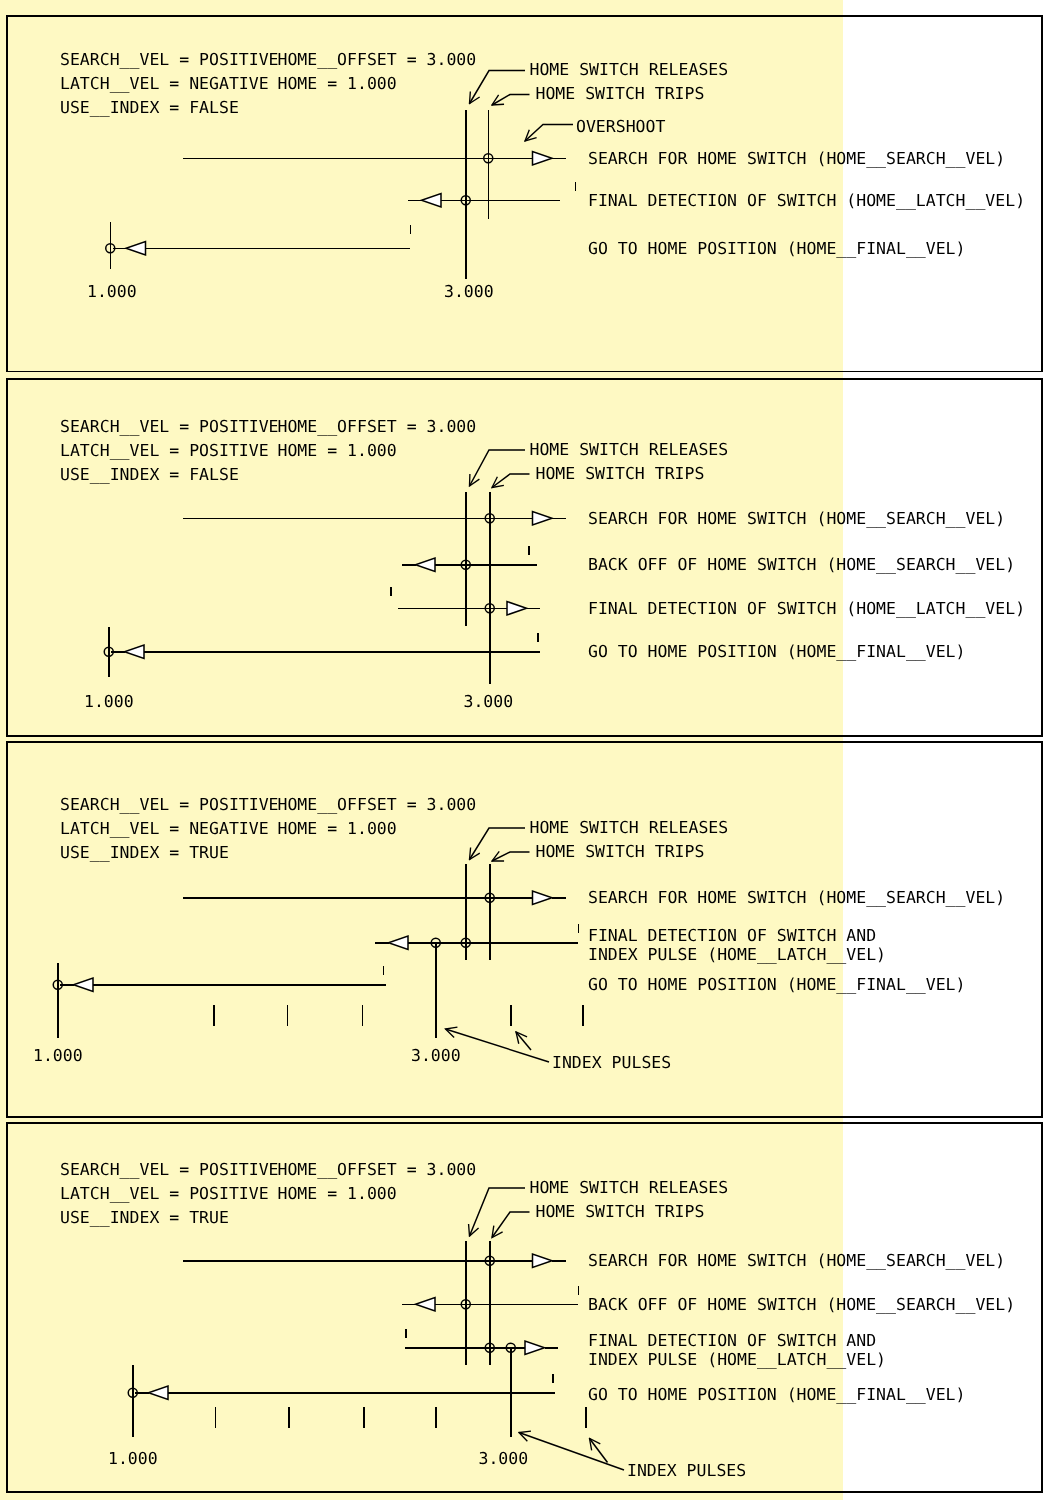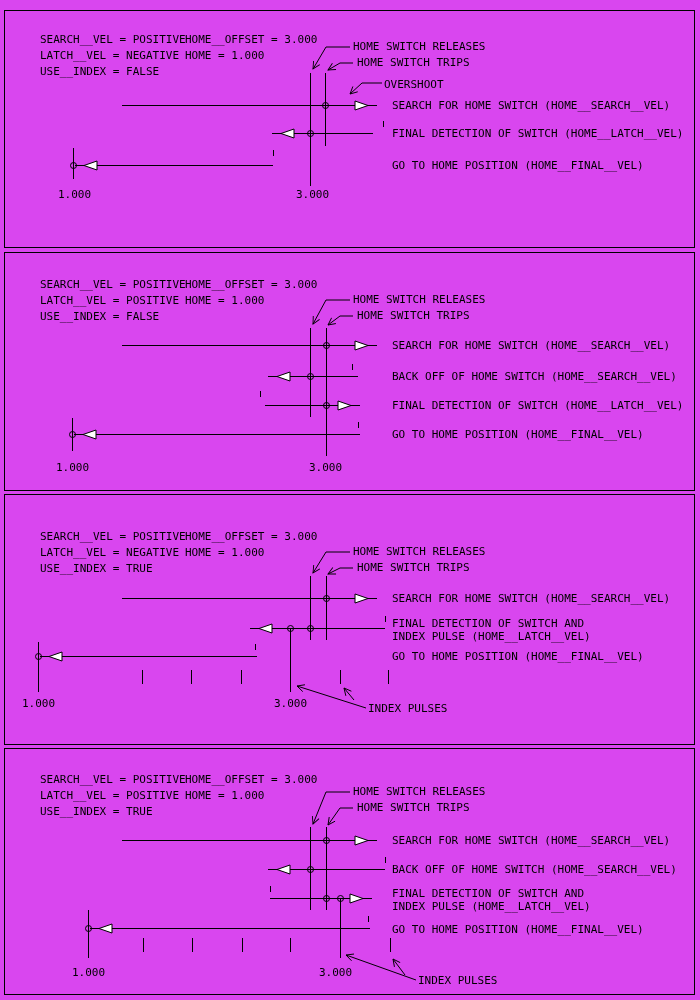--- a/index.html
+++ b/index.html
@@ -1,16 +1,16 @@
 <!DOCTYPE html>
 <html><head>
 <meta charset="utf-8">
 <style>
   html,body{margin:0;padding:0;background:#ffffff;}
-  #stage{position:relative;width:700px;height:1000px;background:#d946ef;}
+  #stage{position:relative;width:562px;height:1000px;background:#fef9c3;}
   svg{display:block;}
   svg text{font-family:"DejaVu Sans Mono","Liberation Mono",monospace;font-size:11px;fill:#000000;white-space:pre;}
   .hv{shape-rendering:crispEdges;}
   .ln{stroke:#000000;stroke-width:1;fill:none;}
   .box{stroke:#000000;stroke-width:1;fill:none;}
   .arr{stroke:#000000;stroke-width:1;fill:#ffffff;}
   .mrk{stroke:#000000;stroke-width:1;fill:none;}
 </style>
 </head>
 <body>

